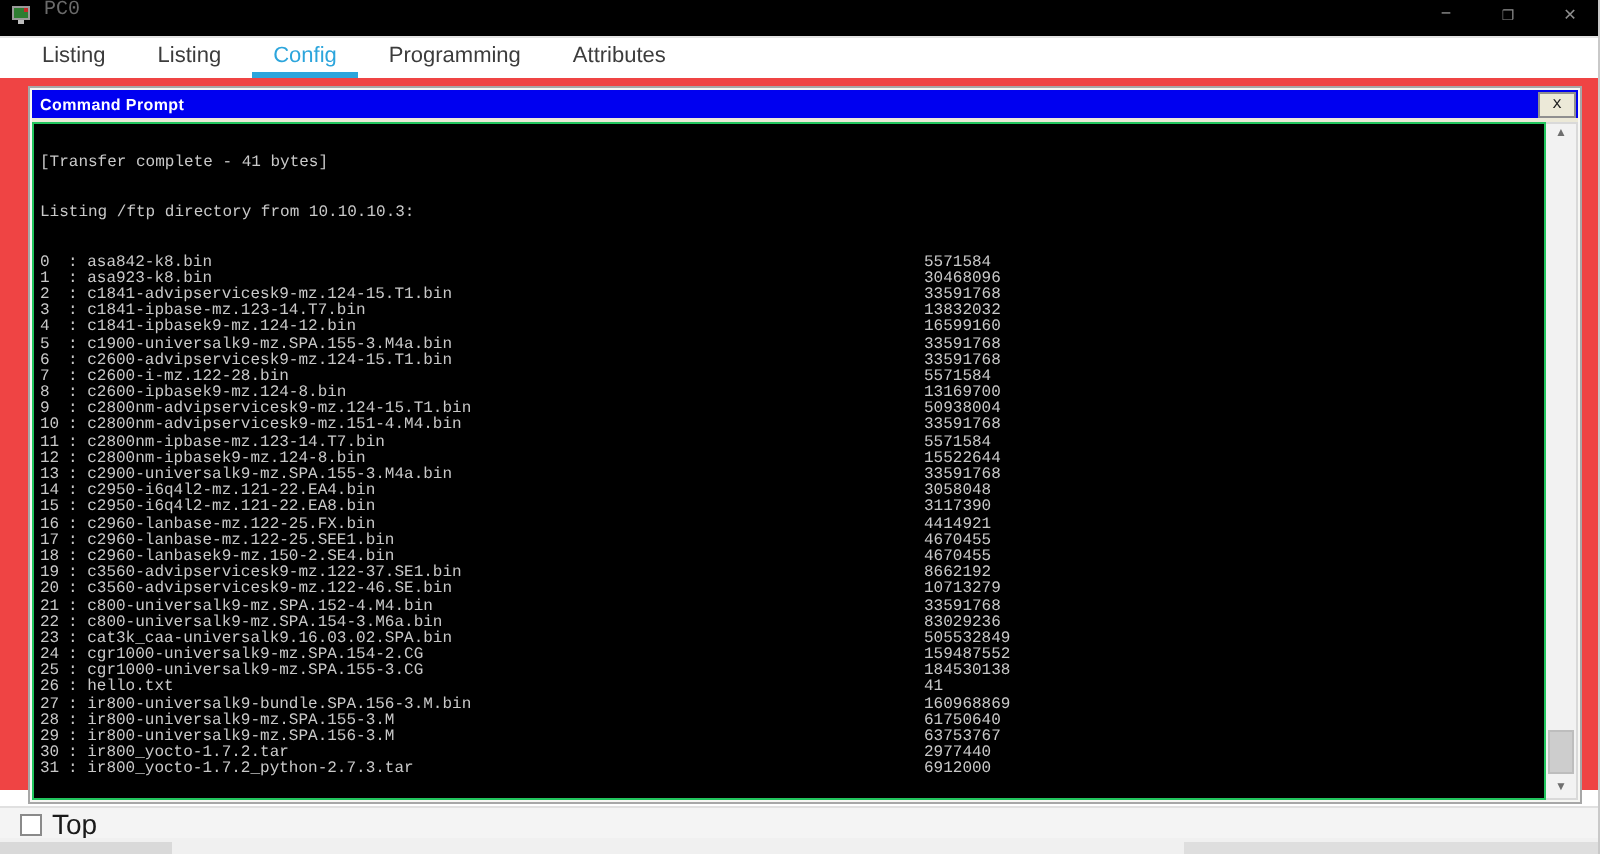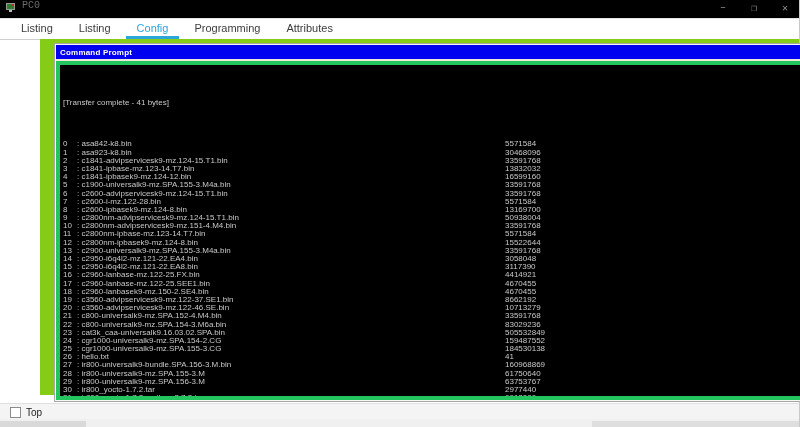--- a/index.html
+++ b/index.html
@@ -18,58 +18,58 @@
 
   
   .tabbar{height:20px;background:#ffffff;display:flex;align-items:stretch;
     padding-left:8px;border-bottom:1px solid #cfcfcf;}
   .tab{font-size:11px;color:#3c3c3c;padding:3px 13px 0 13px;position:relative;cursor:default;}
   .tab.active{color:#2ca5dc;}
   .tab.active::after{content:"";position:absolute;left:2px;right:2px;bottom:0;
     height:3px;background:#2ca5dc;}
 
   
-  .content{position:absolute;top:39px;left:0;right:0;height:356px;background:#84cc16;margin-left:40px;}
+  .content{position:absolute;top:39px;left:0;right:0;height:356px;background:#ef4444;}
 
   
   .cp-window{position:absolute;top:4px;left:14px;width:777px;height:359px;
     background:#ece9d8;border:1px solid #a7a7a7;box-shadow:0 0 0 1px #f7f7f4 inset;
     box-sizing:border-box;}
   .cp-titlebar{height:14px;margin:1px;background:#0000f0;display:flex;
     align-items:center;justify-content:space-between;padding:0 1px 0 4px;}
   .cp-title{color:#ffffff;font-size:8px;font-weight:bold;letter-spacing:.2px;}
   .cp-close{width:17px;height:11px;background:#ece9d8;border:1px solid #8f8f8f;
     font-size:8px;line-height:9px;text-align:center;color:#222;cursor:default;
     font-family:"DejaVu Sans Mono",monospace;}
 
   
   .term-wrap{position:absolute;top:17px;left:1px;right:1px;bottom:1px;display:flex;}
-  .term{flex:1;background:#000000;border:4px solid #22c55e;color:#c9c9c9;
-    font-family:Liberation Sans, sans-serif;font-size:8px;line-height:8.2px;
-    padding:18px 0 0 3px;overflow:hidden;white-space:pre;}
+  .term{flex:1;background:#000000;border:1px solid #22c55e;color:#c9c9c9;
+    font-family:Liberation Mono, monospace;font-size:8px;line-height:8.2px;
+    padding:0 0 0 3px;overflow:hidden;white-space:pre;}
   .tline{height:8.2px;white-space:pre;}
   .trow{position:relative;height:8.2px;white-space:pre;}
   .trow .idx{display:inline-block;width:14px;}
   .trow .fsize{position:absolute;left:442px;top:0;}
 
   
   .scrollbar{width:15px;background:#f2f2f2;border:1px solid #d9d9d9;border-left:none;
     position:relative;}
   .sb-btn{position:absolute;left:0;right:0;height:10px;display:flex;align-items:center;
     justify-content:center;font-size:6px;color:#6f6f6f;background:#f2f2f2;}
   .sb-up{top:0;}
   .sb-down{bottom:0;}
   .sb-thumb{position:absolute;left:1px;right:1px;bottom:12px;height:20px;
     background:#cdcdcd;border:1px solid #bdbdbd;}
 
   
   .footer{position:absolute;top:403px;left:0;right:0;height:16px;background:#f4f4f4;
     display:flex;align-items:center;padding-left:10px;border-top:1px solid #e0e0e0;}
   .chk{width:9px;height:9px;border:1px solid #8a8a8a;background:#ffffff;margin-right:5px;}
-  .chk-label{font-size:10px;color:#1a1a1a;}
+  .chk-label{font-size:14px;color:#1a1a1a;}
 
   
   .bottom-strip{position:absolute;top:419px;left:0;right:0;height:8px;background:#f0f0f0;
     border-bottom:2px solid #cccccc;}
   .strip-seg-left{position:absolute;left:0;top:2px;width:86px;height:6px;background:#d9d9d9;}
   .strip-seg-right{position:absolute;left:592px;top:2px;right:0;height:6px;background:#dedede;}
 </style>
 </head>
 <body>
 
@@ -101,21 +101,21 @@
   </div>
 
   <div class="content">
     <div class="cp-window">
       <div class="cp-titlebar">
         <span class="cp-title">Command Prompt</span>
         <span class="cp-close">x</span>
       </div>
       <div class="term-wrap">
         <div class="term">
-          <div id="out-lines"><div class="tline">[Transfer complete - 41 bytes]</div><div class="tline"></div><div class="tline"></div></div>
+          <div id="out-lines"><div class="tline">[Transfer complete - 41 bytes]</div><div class="tline"></div><div class="tline"></div><div class="tline">Listing /ftp directory from 10.10.10.3:</div></div>
           <div id="listing-rows"><div class="trow"><span class="idx">0</span><span>: asa842-k8.bin</span><span class="fsize">5571584</span></div><div class="trow"><span class="idx">1</span><span>: asa923-k8.bin</span><span class="fsize">30468096</span></div><div class="trow"><span class="idx">2</span><span>: c1841-advipservicesk9-mz.124-15.T1.bin</span><span class="fsize">33591768</span></div><div class="trow"><span class="idx">3</span><span>: c1841-ipbase-mz.123-14.T7.bin</span><span class="fsize">13832032</span></div><div class="trow"><span class="idx">4</span><span>: c1841-ipbasek9-mz.124-12.bin</span><span class="fsize">16599160</span></div><div class="trow"><span class="idx">5</span><span>: c1900-universalk9-mz.SPA.155-3.M4a.bin</span><span class="fsize">33591768</span></div><div class="trow"><span class="idx">6</span><span>: c2600-advipservicesk9-mz.124-15.T1.bin</span><span class="fsize">33591768</span></div><div class="trow"><span class="idx">7</span><span>: c2600-i-mz.122-28.bin</span><span class="fsize">5571584</span></div><div class="trow"><span class="idx">8</span><span>: c2600-ipbasek9-mz.124-8.bin</span><span class="fsize">13169700</span></div><div class="trow"><span class="idx">9</span><span>: c2800nm-advipservicesk9-mz.124-15.T1.bin</span><span class="fsize">50938004</span></div><div class="trow"><span class="idx">10</span><span>: c2800nm-advipservicesk9-mz.151-4.M4.bin</span><span class="fsize">33591768</span></div><div class="trow"><span class="idx">11</span><span>: c2800nm-ipbase-mz.123-14.T7.bin</span><span class="fsize">5571584</span></div><div class="trow"><span class="idx">12</span><span>: c2800nm-ipbasek9-mz.124-8.bin</span><span class="fsize">15522644</span></div><div class="trow"><span class="idx">13</span><span>: c2900-universalk9-mz.SPA.155-3.M4a.bin</span><span class="fsize">33591768</span></div><div class="trow"><span class="idx">14</span><span>: c2950-i6q4l2-mz.121-22.EA4.bin</span><span class="fsize">3058048</span></div><div class="trow"><span class="idx">15</span><span>: c2950-i6q4l2-mz.121-22.EA8.bin</span><span class="fsize">3117390</span></div><div class="trow"><span class="idx">16</span><span>: c2960-lanbase-mz.122-25.FX.bin</span><span class="fsize">4414921</span></div><div class="trow"><span class="idx">17</span><span>: c2960-lanbase-mz.122-25.SEE1.bin</span><span class="fsize">4670455</span></div><div class="trow"><span class="idx">18</span><span>: c2960-lanbasek9-mz.150-2.SE4.bin</span><span class="fsize">4670455</span></div><div class="trow"><span class="idx">19</span><span>: c3560-advipservicesk9-mz.122-37.SE1.bin</span><span class="fsize">8662192</span></div><div class="trow"><span class="idx">20</span><span>: c3560-advipservicesk9-mz.122-46.SE.bin</span><span class="fsize">10713279</span></div><div class="trow"><span class="idx">21</span><span>: c800-universalk9-mz.SPA.152-4.M4.bin</span><span class="fsize">33591768</span></div><div class="trow"><span class="idx">22</span><span>: c800-universalk9-mz.SPA.154-3.M6a.bin</span><span class="fsize">83029236</span></div><div class="trow"><span class="idx">23</span><span>: cat3k_caa-universalk9.16.03.02.SPA.bin</span><span class="fsize">505532849</span></div><div class="trow"><span class="idx">24</span><span>: cgr1000-universalk9-mz.SPA.154-2.CG</span><span class="fsize">159487552</span></div><div class="trow"><span class="idx">25</span><span>: cgr1000-universalk9-mz.SPA.155-3.CG</span><span class="fsize">184530138</span></div><div class="trow"><span class="idx">26</span><span>: hello.txt</span><span class="fsize">41</span></div><div class="trow"><span class="idx">27</span><span>: ir800-universalk9-bundle.SPA.156-3.M.bin</span><span class="fsize">160968869</span></div><div class="trow"><span class="idx">28</span><span>: ir800-universalk9-mz.SPA.155-3.M</span><span class="fsize">61750640</span></div><div class="trow"><span class="idx">29</span><span>: ir800-universalk9-mz.SPA.156-3.M</span><span class="fsize">63753767</span></div><div class="trow"><span class="idx">30</span><span>: ir800_yocto-1.7.2.tar</span><span class="fsize">2977440</span></div><div class="trow"><span class="idx">31</span><span>: ir800_yocto-1.7.2_python-2.7.3.tar</span><span class="fsize">6912000</span></div></div>
           
         </div>
         <div class="scrollbar">
           <div class="sb-btn sb-up">▲</div>
           <div class="sb-thumb"></div>
           <div class="sb-btn sb-down">▼</div>
         </div>
       </div>
     </div>

